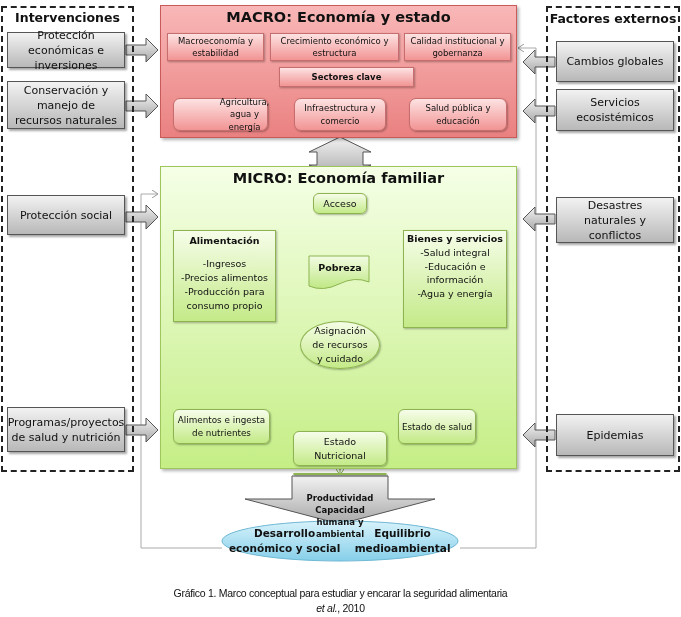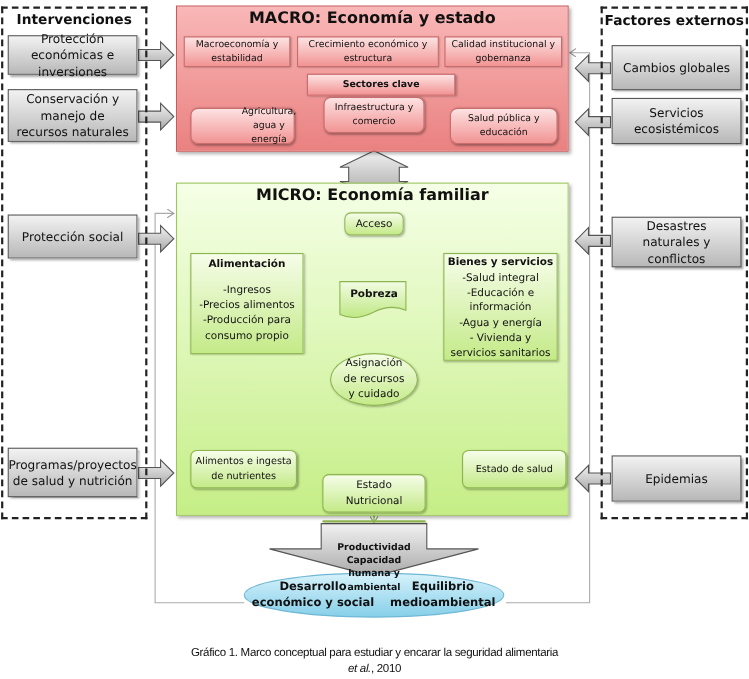--- a/index.html
+++ b/index.html
@@ -122,21 +122,21 @@
 <div class="abs gray-box center" style="left:556px;top:197px;width:118px;height:46px;">Desastres naturales y conflictos</div>
 <div class="abs gray-box center" style="left:556px;top:414px;width:118px;height:42px;">Epidemias</div>
 
 <div class="abs macro" style="left:160px;top:5px;width:357px;height:133px;"></div>
 <div class="abs macro-title center" style="left:160px;top:6px;width:357px;height:22px;">MACRO: Economía y estado</div>
 <div class="abs red-box center" style="left:167px;top:33px;width:97px;height:28px;">Macroeconomía y estabilidad</div>
 <div class="abs red-box center" style="left:270px;top:33px;width:129px;height:28px;">Crecimiento económico y estructura</div>
 <div class="abs red-box center" style="left:404px;top:33px;width:107px;height:28px;">Calidad institucional y gobernanza</div>
 <div class="abs red-box center bold" style="left:279px;top:67px;width:135px;height:20px;">Sectores clave</div>
 <div class="abs red-box red-round center" style="left:173px;top:98px;width:95px;height:33px;padding-left:48px;">Agricultura, agua y energía</div>
-<div class="abs red-box red-round center" style="left:294px;top:88px;width:92px;height:33px;">Infraestructura y comercio</div>
+<div class="abs red-box red-round center" style="left:294px;top:98px;width:92px;height:33px;">Infraestructura y comercio</div>
 <div class="abs red-box red-round center" style="left:409px;top:98px;width:98px;height:33px;">Salud pública y educación</div>
 
 <div class="abs micro" style="left:160px;top:166px;width:357px;height:303px;"></div>
 <div class="abs micro-title center" style="left:160px;top:167px;width:357px;height:22px;">MICRO: Economía familiar</div>
 <div class="abs green-box green-round center" style="left:313px;top:193px;width:54px;height:21px;">Acceso</div>
 
 <svg class="abs" style="left:307px;top:254px;" width="66" height="40">
   <defs>
       <linearGradient id="gPob" x1="0" y1="0" x2="0" y2="1">
         <stop offset="0" stop-color="#f2fce3"></stop>
@@ -153,27 +153,26 @@
   <div class="center">-Ingresos</div>
   <div class="center">-Precios alimentos</div>
   <div class="center" style="padding:0 6px;">-Producción para consumo propio</div>
 </div>
 
 <div class="abs green-box" style="left:403px;top:230px;width:104px;height:98px;padding-top:1px;line-height:13.8px;">
   <div class="bold center">Bienes y servicios</div>
   <div class="center">-Salud integral</div>
   <div class="center" style="padding:0 14px;">-Educación e información</div>
   <div class="center">-Agua y energía</div>
-  <div class="center" style="padding:0 4px;">- Vivienda y servicios sanitarios</div>
 </div>
 
 <div class="abs center" style="left:300px;top:321px;width:80px;height:48px;border-radius:50%;background:linear-gradient(#f5fde6,#c4ea88);border:1px solid #8db450;box-shadow:1px 1px 2px rgba(0,0,0,0.3);font-size:9.5px;line-height:14px;padding:0 8px;">Asignación de recursos y cuidado</div>
 
 <div class="abs green-box green-round center" style="left:173px;top:409px;width:97px;height:35px;font-size:8.8px;line-height:13px;">Alimentos e ingesta de nutrientes</div>
-<div class="abs green-box green-round center" style="left:420px;top:409px;width:95px;height:35px;font-size:8.8px;">Estado de salud</div>
+<div class="abs green-box green-round center" style="left:398px;top:409px;width:78px;height:35px;font-size:8.8px;">Estado de salud</div>
 <div class="abs green-box green-round center" style="left:293px;top:473px;width:94px;height:0;"></div>
 <div class="abs green-box green-round center" style="left:293px;top:431px;width:94px;height:35px;padding:0 24px;">Estado Nutricional</div>
 
 <div class="abs center bold" style="left:285px;top:477px;width:110px;height:38px;flex-direction:column;font-size:8.5px;line-height:12px;margin-top:20px;">
   <div>Productividad</div>
   <div style="padding:0 14px;">Capacidad humana y ambiental</div>
 </div>
 
 <div class="abs center ellipse-label" style="left:222px;top:523px;width:236px;height:36px;flex-direction:row;">
   <div>Desarrollo económico y social</div>

